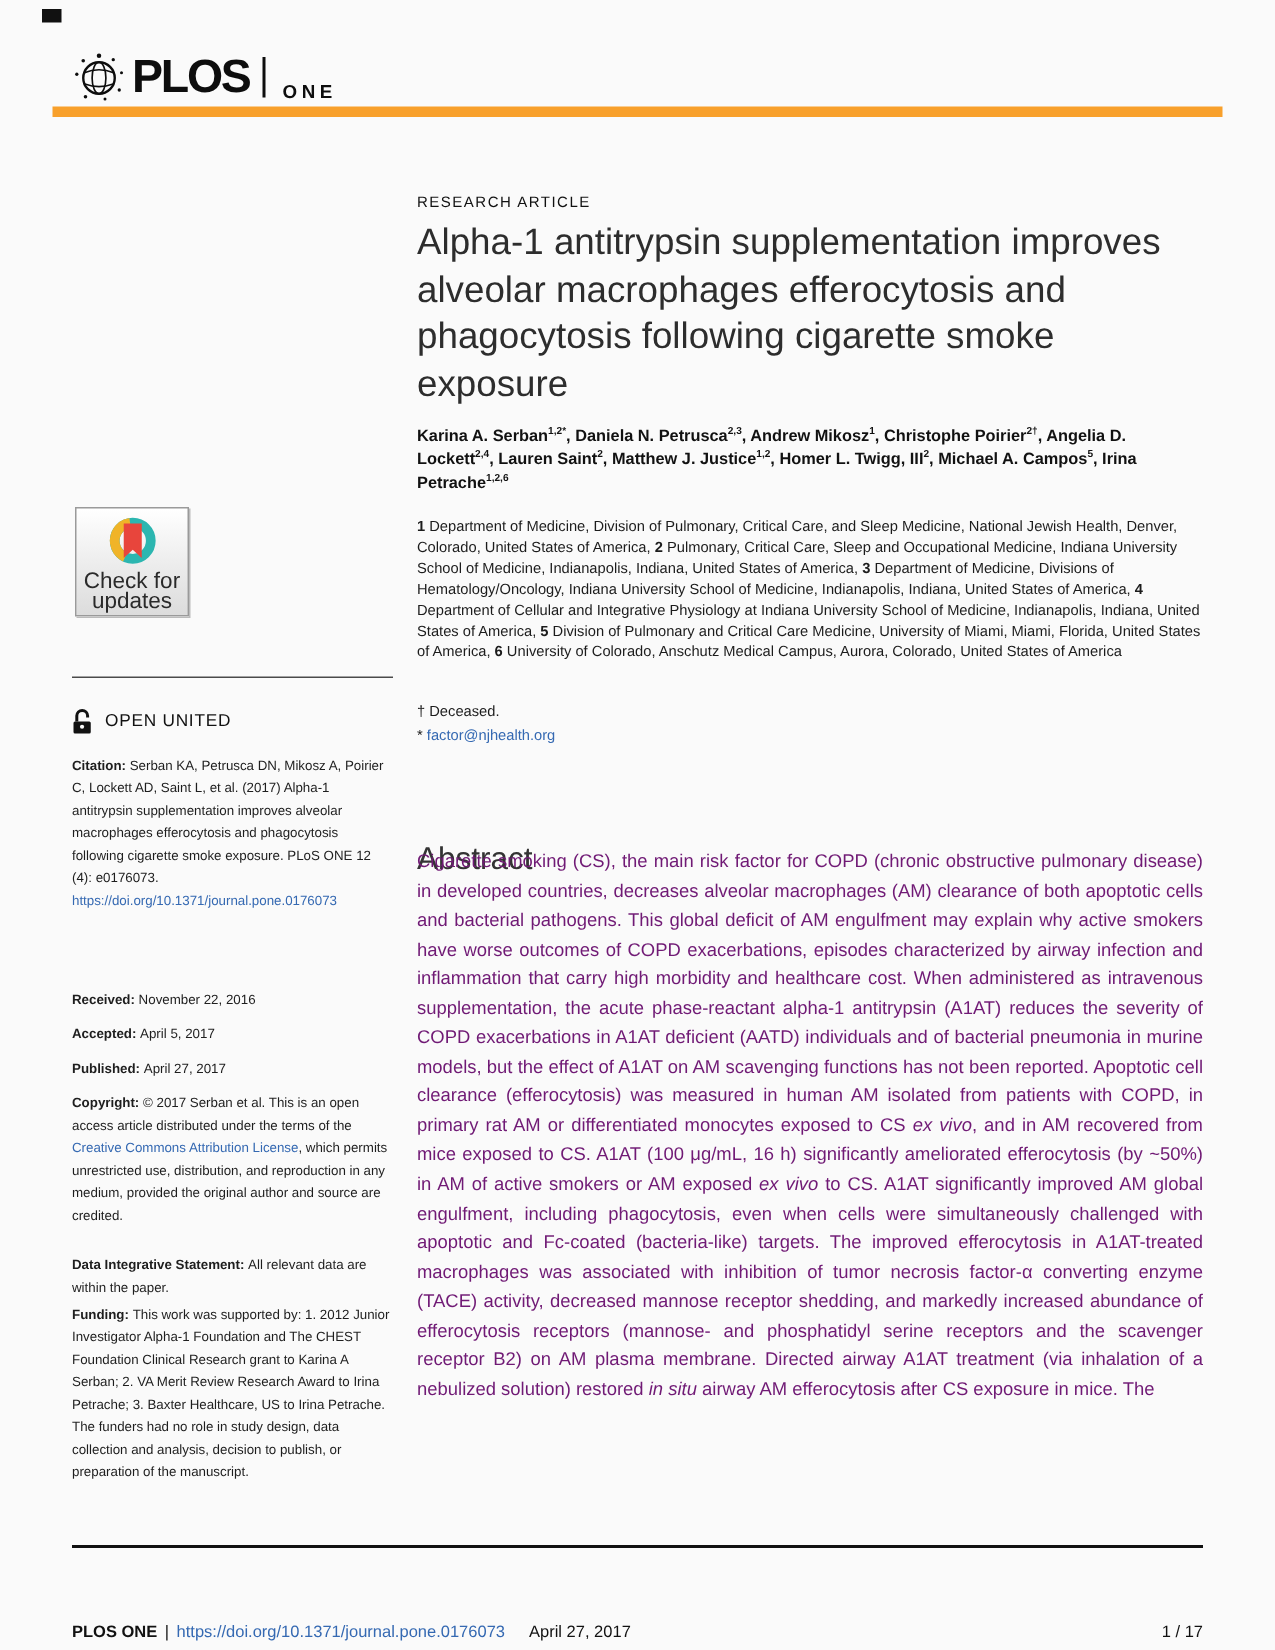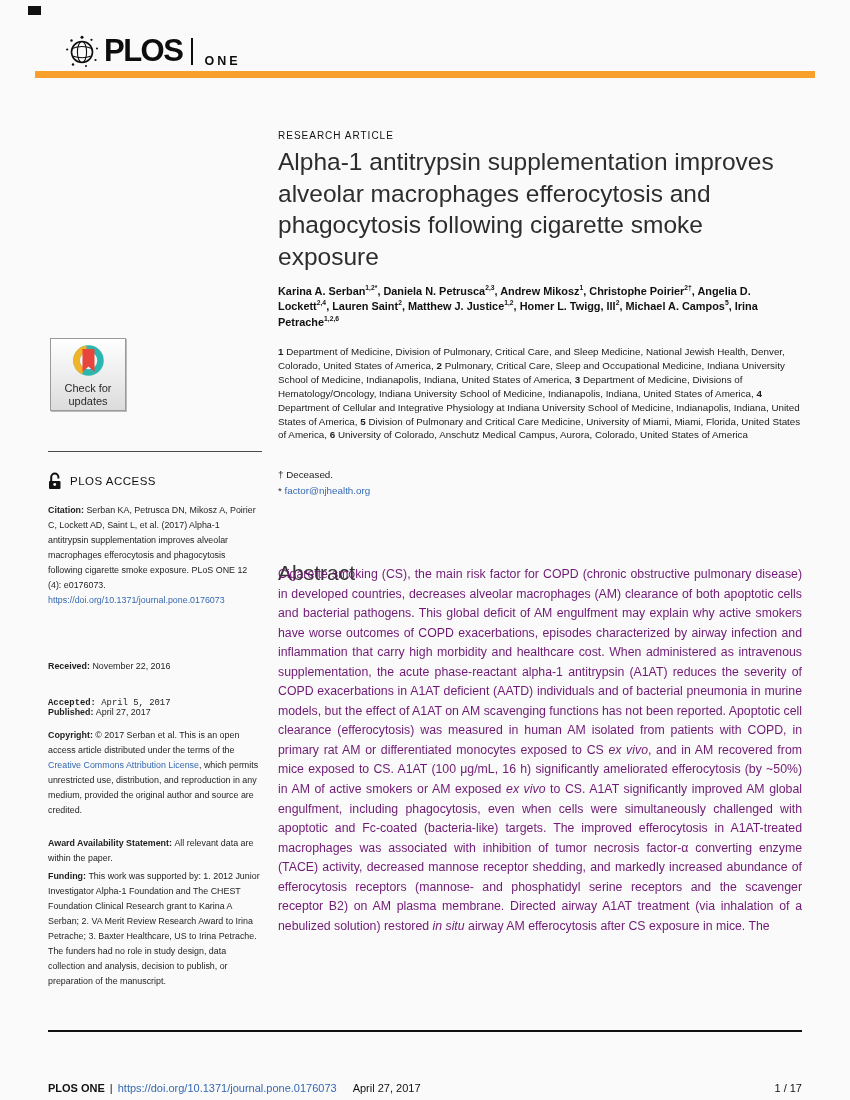--- a/index.html
+++ b/index.html
@@ -18,21 +18,21 @@
     overflow:hidden;
     color:var(--ink);
   }
   .b{font-weight:700;}
   .i{font-style:italic;}
   .link{color:var(--link);text-decoration:none;cursor:pointer;}
   sup{font-size:0.62em;line-height:0;vertical-align:super;}
 
   
   .corner-tick{position:absolute;left:28px;top:6px;width:13px;height:9px;background:#111;}
-  .logo-row{position:absolute;left:64px;top:33px;display:flex;align-items:center;}
+  .logo-row{position:absolute;left:48px;top:33px;display:flex;align-items:center;}
   .logo-glyph{width:36px;height:36px;}
   .logo-plos{font-size:31px;font-weight:700;letter-spacing:-1.5px;color:#0d0d0d;margin-left:4px;}
   .logo-divider{width:2px;height:27px;background:#0d0d0d;margin:0 11px 0 9px;}
   .logo-one{font-size:12.5px;font-weight:700;letter-spacing:3px;color:#0d0d0d;margin-top:20px;}
   .accent-bar{position:absolute;left:35px;top:71px;width:780px;height:7px;background:var(--accent);}
 
   
   .kicker{position:absolute;left:278px;top:130px;font-size:10px;letter-spacing:1px;color:#111;}
   .title{
     position:absolute;left:278px;top:146px;width:524px;
@@ -59,32 +59,32 @@
 
   
   .update-badge{
     position:absolute;left:50px;top:338px;width:76px;height:73px;
     background:linear-gradient(#ffffff,#dcdcdc);
     border:1px solid #9a9a9a;
     box-shadow:1px 1px 0 #bbb;
     display:flex;flex-direction:column;align-items:center;justify-content:center;
     cursor:pointer;
   }
-  .update-badge .label{font-size:11px;line-height:12.5px;color:#2a2a2a;text-align:center;margin-top:3px;}
+  .update-badge .label{font-size:15px;line-height:12.5px;color:#2a2a2a;text-align:center;margin-top:3px;}
   .sidebar-rule{position:absolute;left:48px;top:451px;width:214px;height:1px;background:#4a4a4a;}
   .open-access{position:absolute;left:48px;top:472px;display:flex;align-items:center;}
   .open-access .oa-text{font-size:11.5px;letter-spacing:0.5px;color:#111;margin-left:7px;}
   .side-block{
     position:absolute;left:48px;width:214px;
     font-size:8.9px;line-height:15px;color:#1e1e1e;
   }
   .side-citation{top:503px;}
   .side-editor{top:626px;}
   .side-received{top:659px;}
-  .side-accepted{top:696px;font-family:Liberation Mono, monospace;}
+  .side-accepted{top:682px;}
   .side-published{top:705px;}
   .side-copyright{top:728px;}
   .side-data{top:836px;}
   .side-funding{top:869px;}
 
   
   .footer-rule{position:absolute;left:48px;top:1030px;width:754px;height:2px;background:#111;}
   .footer{
     position:absolute;left:48px;top:1082px;width:754px;
     display:flex;align-items:baseline;font-size:11px;color:#111;justify-content:space-between;
@@ -156,29 +156,29 @@
   </div>
 
   <div class="sidebar-rule"></div>
 
   <div class="open-access">
     <svg width="15" height="18" viewBox="0 0 15 18">
       <path d="M3.2 9 V5.2 a3.6 3.6 0 0 1 7.2 0 V6.4" fill="none" stroke="#111" stroke-width="2"></path>
       <rect x="1" y="9" width="11.5" height="8" rx="1" fill="#111"></rect>
       <circle cx="6.7" cy="12.5" r="1.4" fill="#fafafa"></circle>
     </svg>
-    <span class="oa-text">PLOS ACCESS</span>
+    <span class="oa-text">OPEN UNITED</span>
   </div>
 
   <div class="side-block side-citation"><span class="b">Citation: </span><span>Serban KA, Petrusca DN, Mikosz A, Poirier C, Lockett AD, Saint L, et al. (2017) Alpha-1 antitrypsin supplementation improves alveolar macrophages efferocytosis and phagocytosis following cigarette smoke exposure. PLoS ONE 12 (4): e0176073. </span><span class="link">https://doi.org/10.1371/journal.pone.0176073</span></div>
   <div class="side-block side-received"><span class="b">Received: </span><span>November 22, 2016</span></div>
   <div class="side-block side-accepted"><span class="b">Accepted: </span><span>April 5, 2017</span></div>
   <div class="side-block side-published"><span class="b">Published: </span><span>April 27, 2017</span></div>
   <div class="side-block side-copyright"><span class="b">Copyright: </span><span>© 2017 Serban et al. This is an open access article distributed under the terms of the </span><span class="link">Creative Commons Attribution License</span><span>, which permits unrestricted use, distribution, and reproduction in any medium, provided the original author and source are credited.</span></div>
-  <div class="side-block side-data"><span class="b">Award Availability Statement: </span><span>All relevant data are within the paper.</span></div>
+  <div class="side-block side-data"><span class="b">Data Integrative Statement: </span><span>All relevant data are within the paper.</span></div>
   <div class="side-block side-funding"><span class="b">Funding: </span><span>This work was supported by: 1. 2012 Junior Investigator Alpha-1 Foundation and The CHEST Foundation Clinical Research grant to Karina A Serban; 2. VA Merit Review Research Award to Irina Petrache; 3. Baxter Healthcare, US to Irina Petrache. The funders had no role in study design, data collection and analysis, decision to publish, or preparation of the manuscript.</span></div>
 
   <div class="footer-rule"></div>
   <div class="footer">
     <span class="journal">PLOS ONE</span>
     <span class="sep">|</span>
     <span class="link">https://doi.org/10.1371/journal.pone.0176073</span>
     <span class="date">April 27, 2017</span>
     <span class="pageno">1 / 17</span>
   </div>

